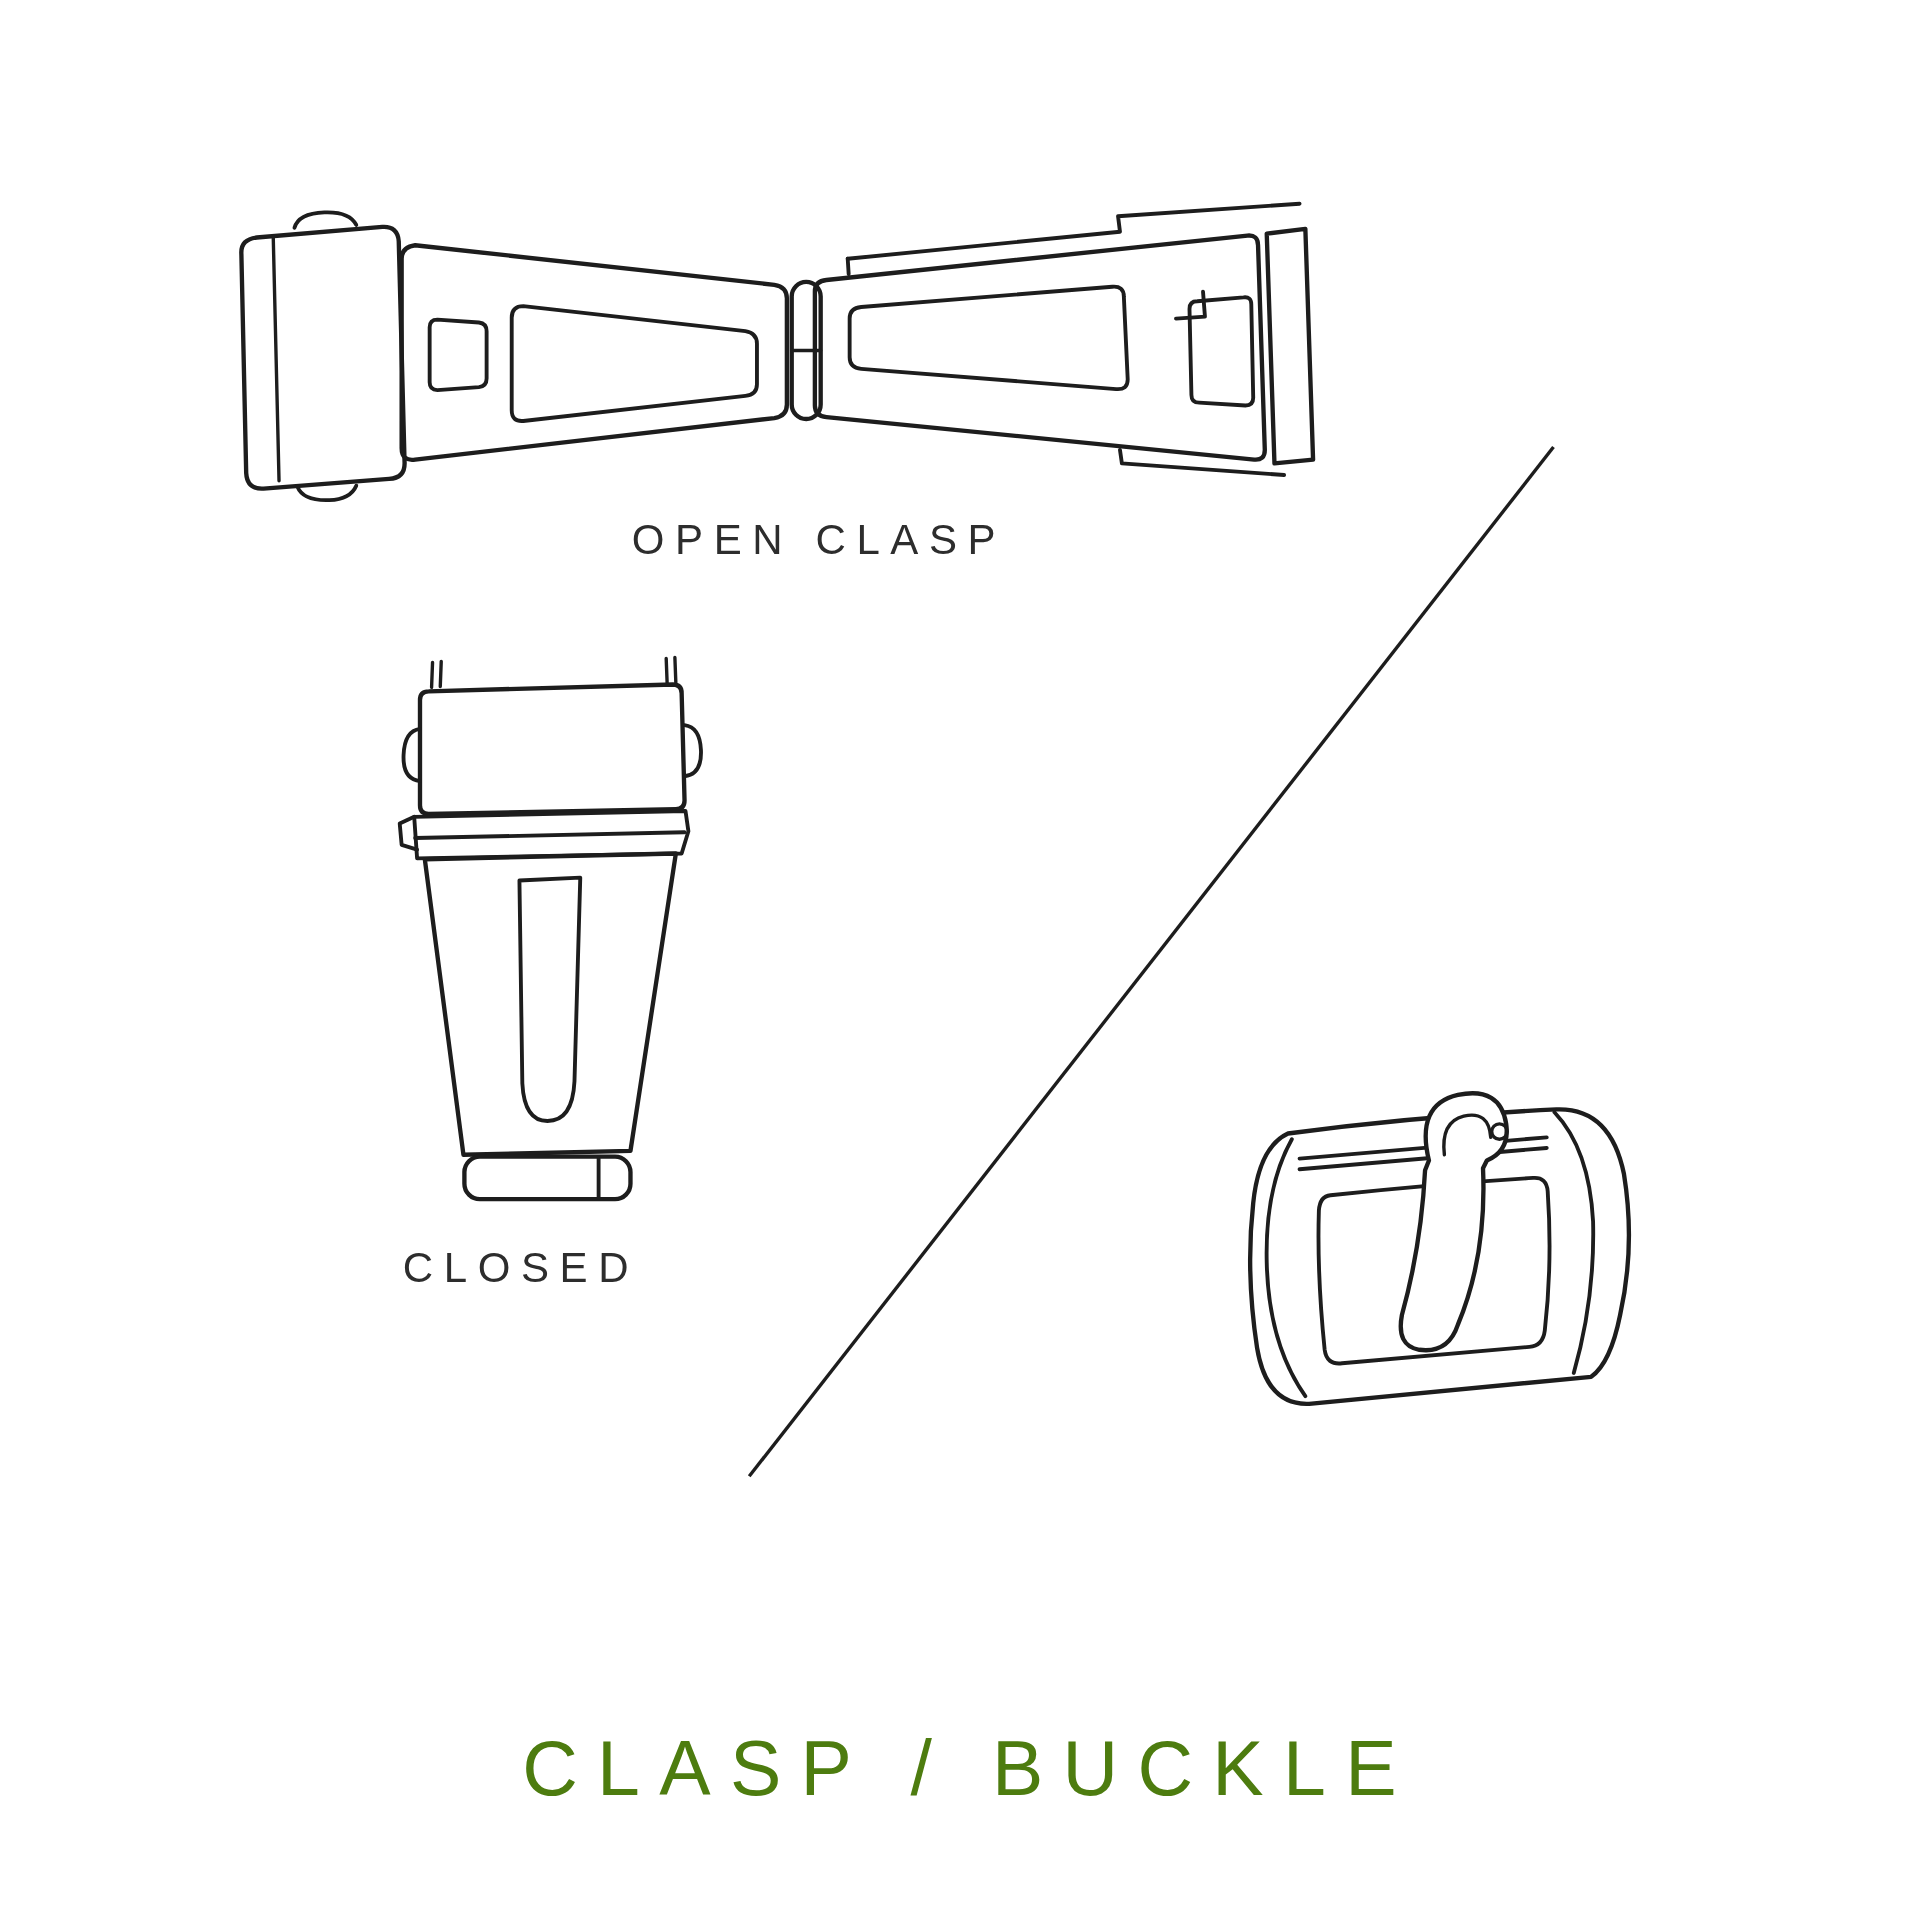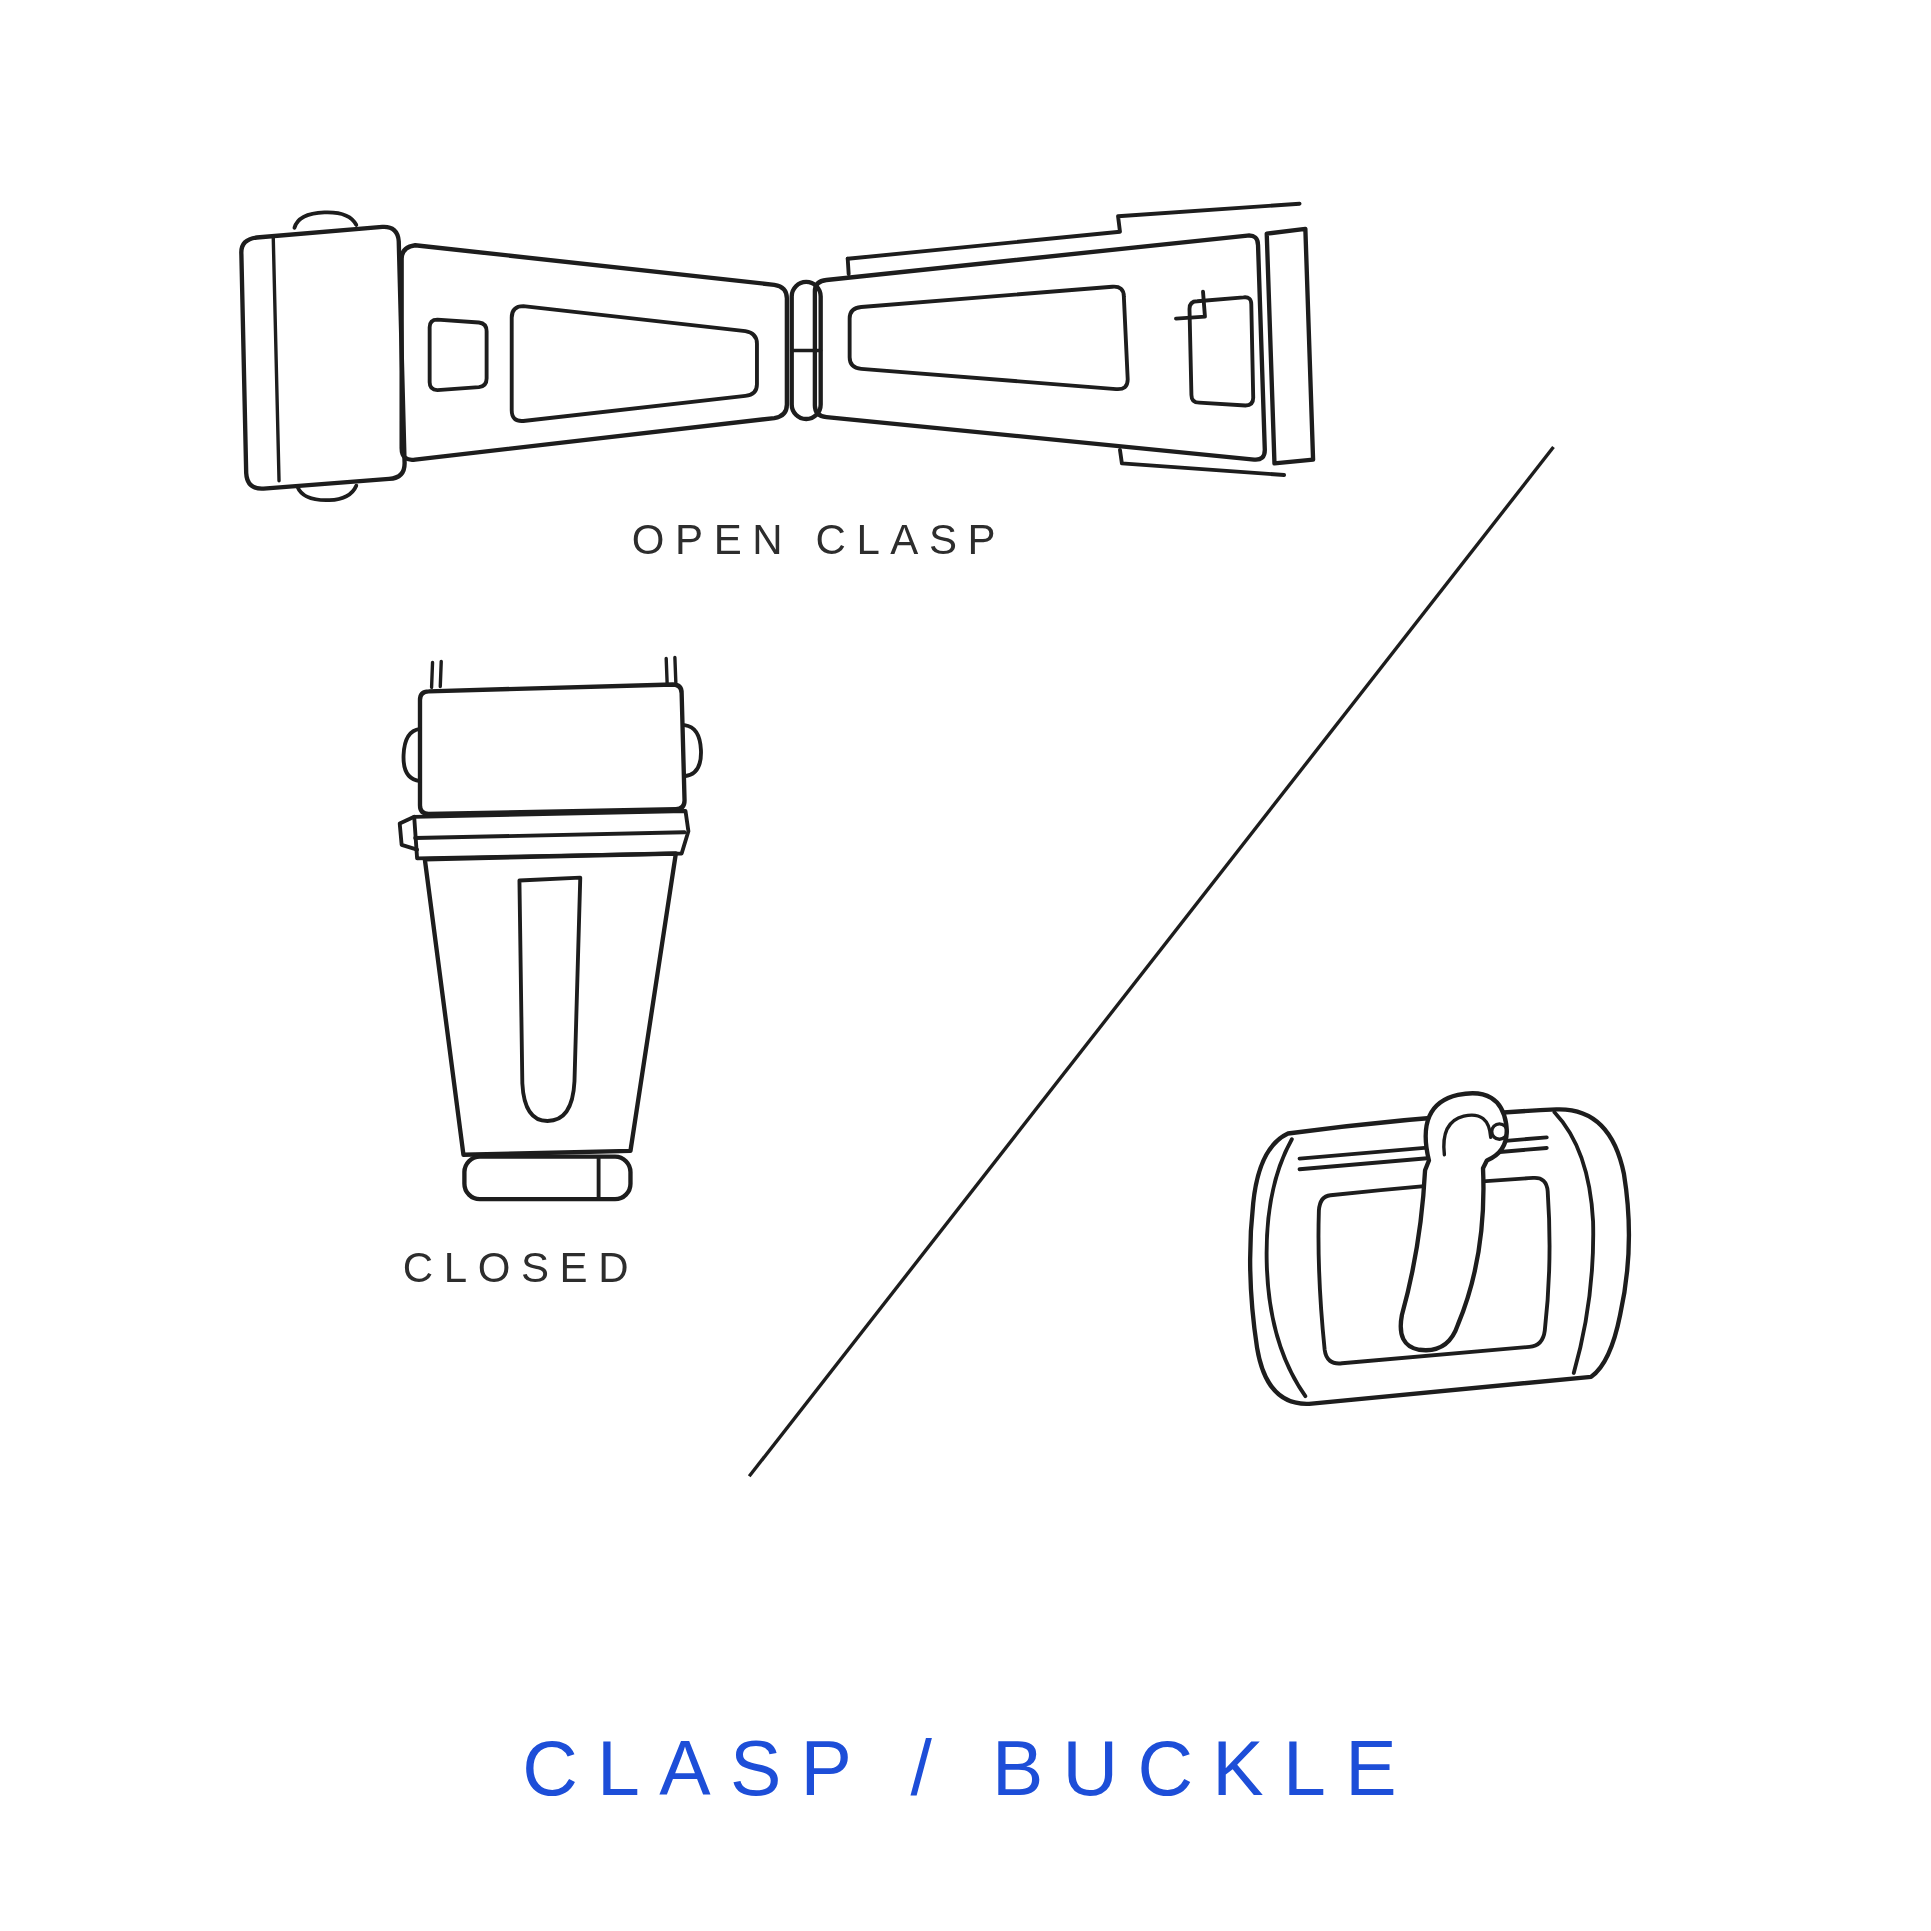--- a/index.html
+++ b/index.html
@@ -29,21 +29,21 @@
     font-weight: 400;
     white-space: nowrap;
   }
   .caption--open-clasp { left: 819px; top: 516px; }
   .caption--closed     { left: 521px; top: 1244px; }
   .page-title {
     position: absolute;
     left: 969px;
     top: 1724px;
     transform: translateX(-50%);
-    color: #1d4ed8;
+    color: #4d7c0f;
     font-size: 77px;
     letter-spacing: 19.3px;
     font-weight: 400;
     white-space: nowrap;
   }
 </style>
 </head>
 <body>
 
 <div class="page">

